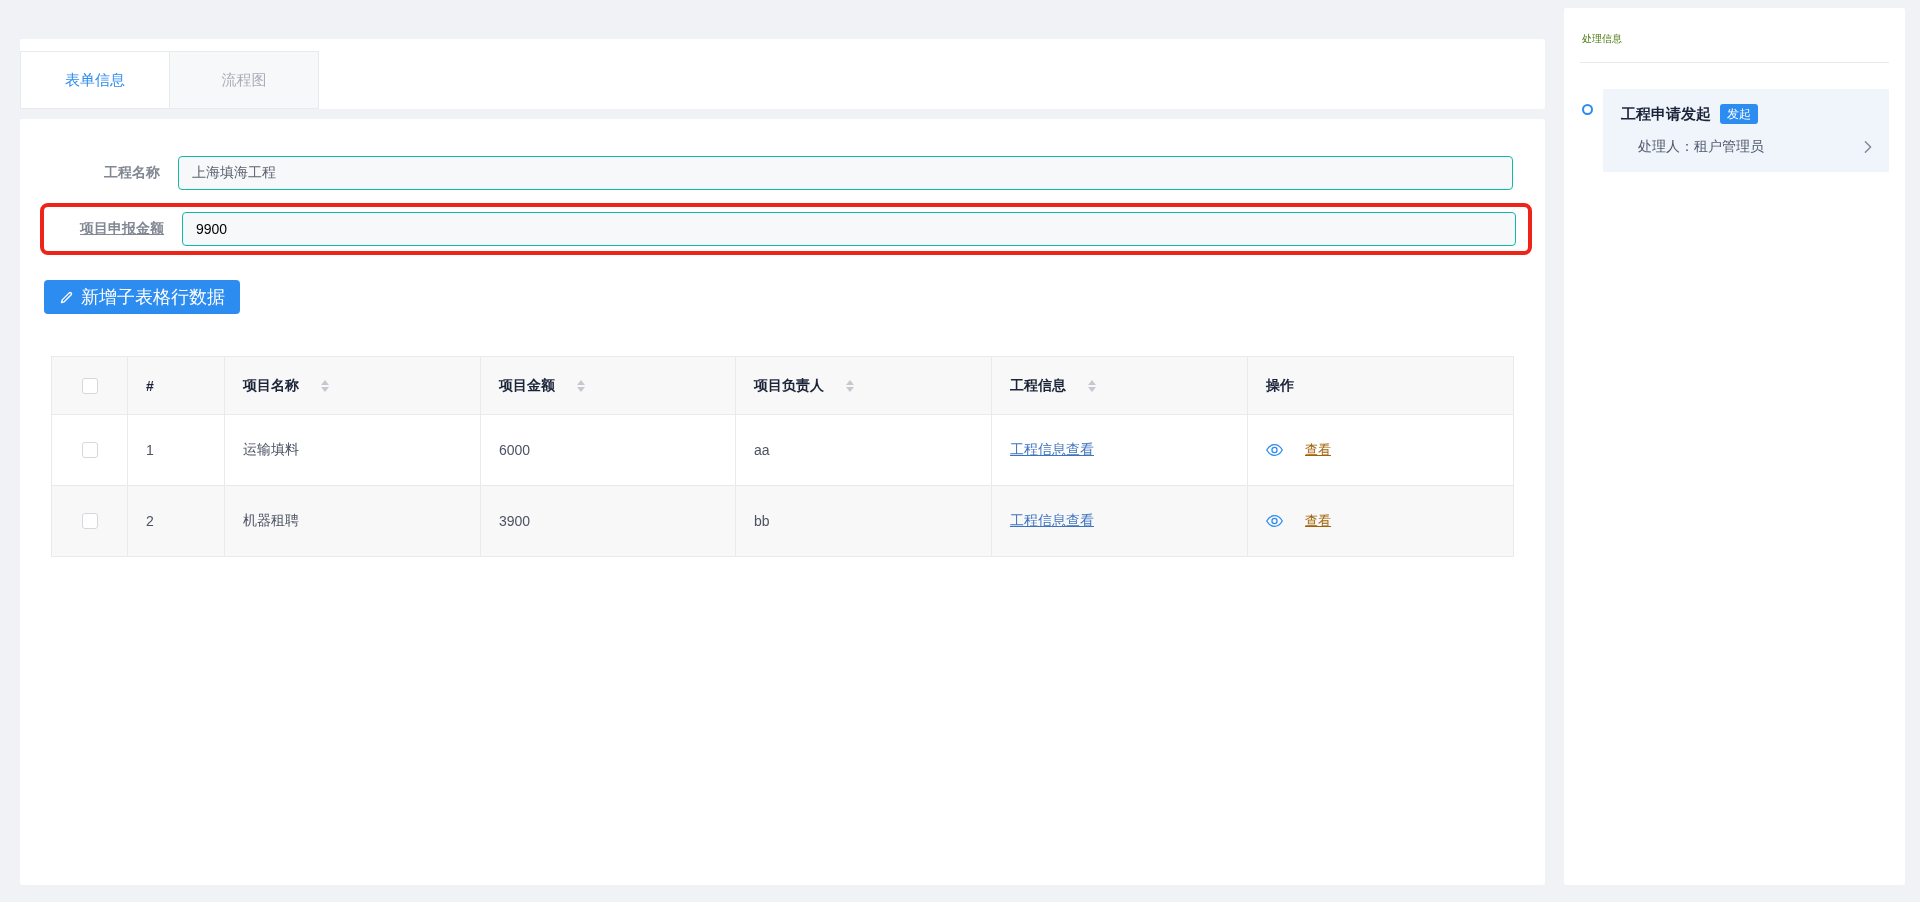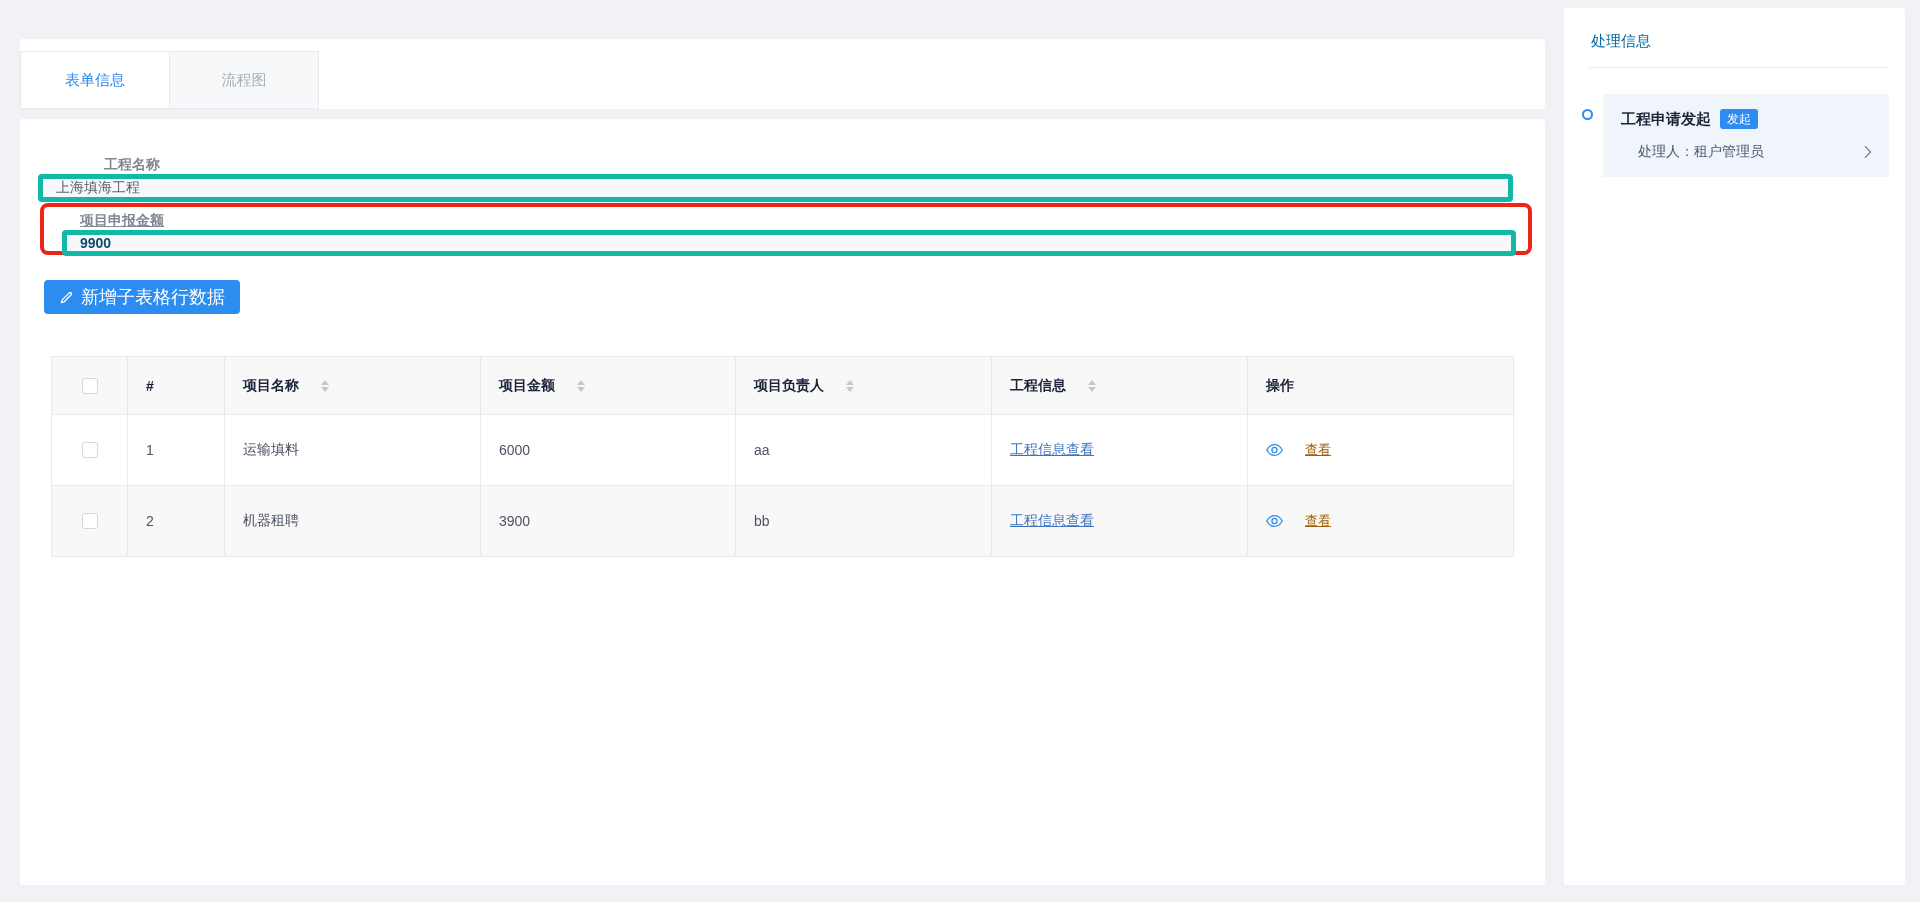--- a/index.html
+++ b/index.html
@@ -20,35 +20,35 @@
     width:150px; height:58px;
     display:flex; align-items:center; justify-content:center;
     font-size:15px; border:1px solid #e8eaec; cursor:pointer;
   }
   .tab + .tab { margin-left:-1px; }
   .tab.active { background:#fff; color:#2d8cf0; }
   .tab.inactive { background:#f7f8fa; color:#a9aeb8; }
 
   
   .main-panel { background:#fff; margin-top:10px; flex:1; border-radius:2px; padding-top:37px; }
-  .form-row { display:flex; height:34px;flex-direction:column; }
+  .form-row { display:flex; align-items:center; height:34px; }
   .form-label { width:140px; flex-shrink:0; text-align:right; font-weight:bold; color:#828893; font-size:14px; }
   .form-input {
     flex:1; height:34px; margin-left:18px; margin-right:32px;
-    background:#f7f8fa; border:5px solid #14b8a6; border-radius:4px;
+    background:#f7f8fa; border:1px solid #14b8a6; border-radius:4px;
     display:flex; align-items:center; padding-left:13px;
     color:#5c6370; font-size:14px;
   }
   .red-annotation {
     margin:13px 13px 0 20px;
     border:4px solid #ee2418; border-radius:8px;
     padding:5px 0;
   }
   .red-annotation .form-label { width:120px;text-decoration:underline; }
-  .red-annotation .form-input { margin-right:12px; color:#0c4a6e;font-weight:bold; }
+  .red-annotation .form-input { margin-right:12px; color:#000000; }
 
   .add-btn {
     margin:25px 0 0 24px;
     height:34px; padding:0 15px;
     background:#2d8cf0; border:none; border-radius:4px;
     color:#fff; font-size:18px;
     display:inline-flex; align-items:center; gap:7px; cursor:pointer;
     font-family:"Liberation Sans", sans-serif;
   }
 
@@ -63,21 +63,21 @@
   .th-flex { display:inline-flex; align-items:center; gap:22px; }
   .sort-carets { display:inline-flex; flex-direction:column; align-items:center; }
   .caret-up { width:0; height:0; border-left:4px solid transparent; border-right:4px solid transparent; border-bottom:5px solid #c5c8ce; }
   .caret-down { width:0; height:0; border-left:4px solid transparent; border-right:4px solid transparent; border-top:5px solid #c5c8ce; margin-top:2px; }
   .link-info { color:#3e73c0; text-decoration:underline; cursor:pointer; font-size:14px; }
   .link-eye { color:#a16207; display:inline-flex; align-items:center; gap:22px; cursor:pointer; }
   .link-eye .txt { text-decoration:underline; font-size:13px; }
 
   
   .sidebar { width:341px; background:#fff; border-radius:2px; padding:14px 16px; display:flex; flex-direction:column; }
-  .sidebar-title { font-size:15px; color:#0369a1; padding:10px 2px 16px 2px; border-bottom:1px solid #e8eaec;margin-left:9px; }
+  .sidebar-title { font-size:10px; color:#4d7c0f; padding:10px 2px 16px 2px; border-bottom:1px solid #e8eaec; }
   .timeline-item { display:flex; margin-top:26px; }
   .timeline-dot { width:11px; height:11px; border:2px solid #2d8cf0; border-radius:50%; margin:15px 10px 0 2px; flex-shrink:0; background:#fff; }
   .timeline-card { flex:1; background:#f0f4fb; padding:15px 16px 16px 18px; }
   .card-title-row { display:flex; align-items:center; gap:9px; }
   .card-title { font-size:15px; font-weight:bold; color:#1c2438; }
   .badge { background:#2d8cf0; color:#fff; font-size:12px; line-height:1; padding:4px 7px; border-radius:3px; }
   .card-sub { margin-top:14px; padding-left:17px; display:flex; align-items:center; justify-content:space-between; color:#515a6e; font-size:14px; }
   .chev { color:#808695; flex-shrink:0; }
 </style>
 </head>

